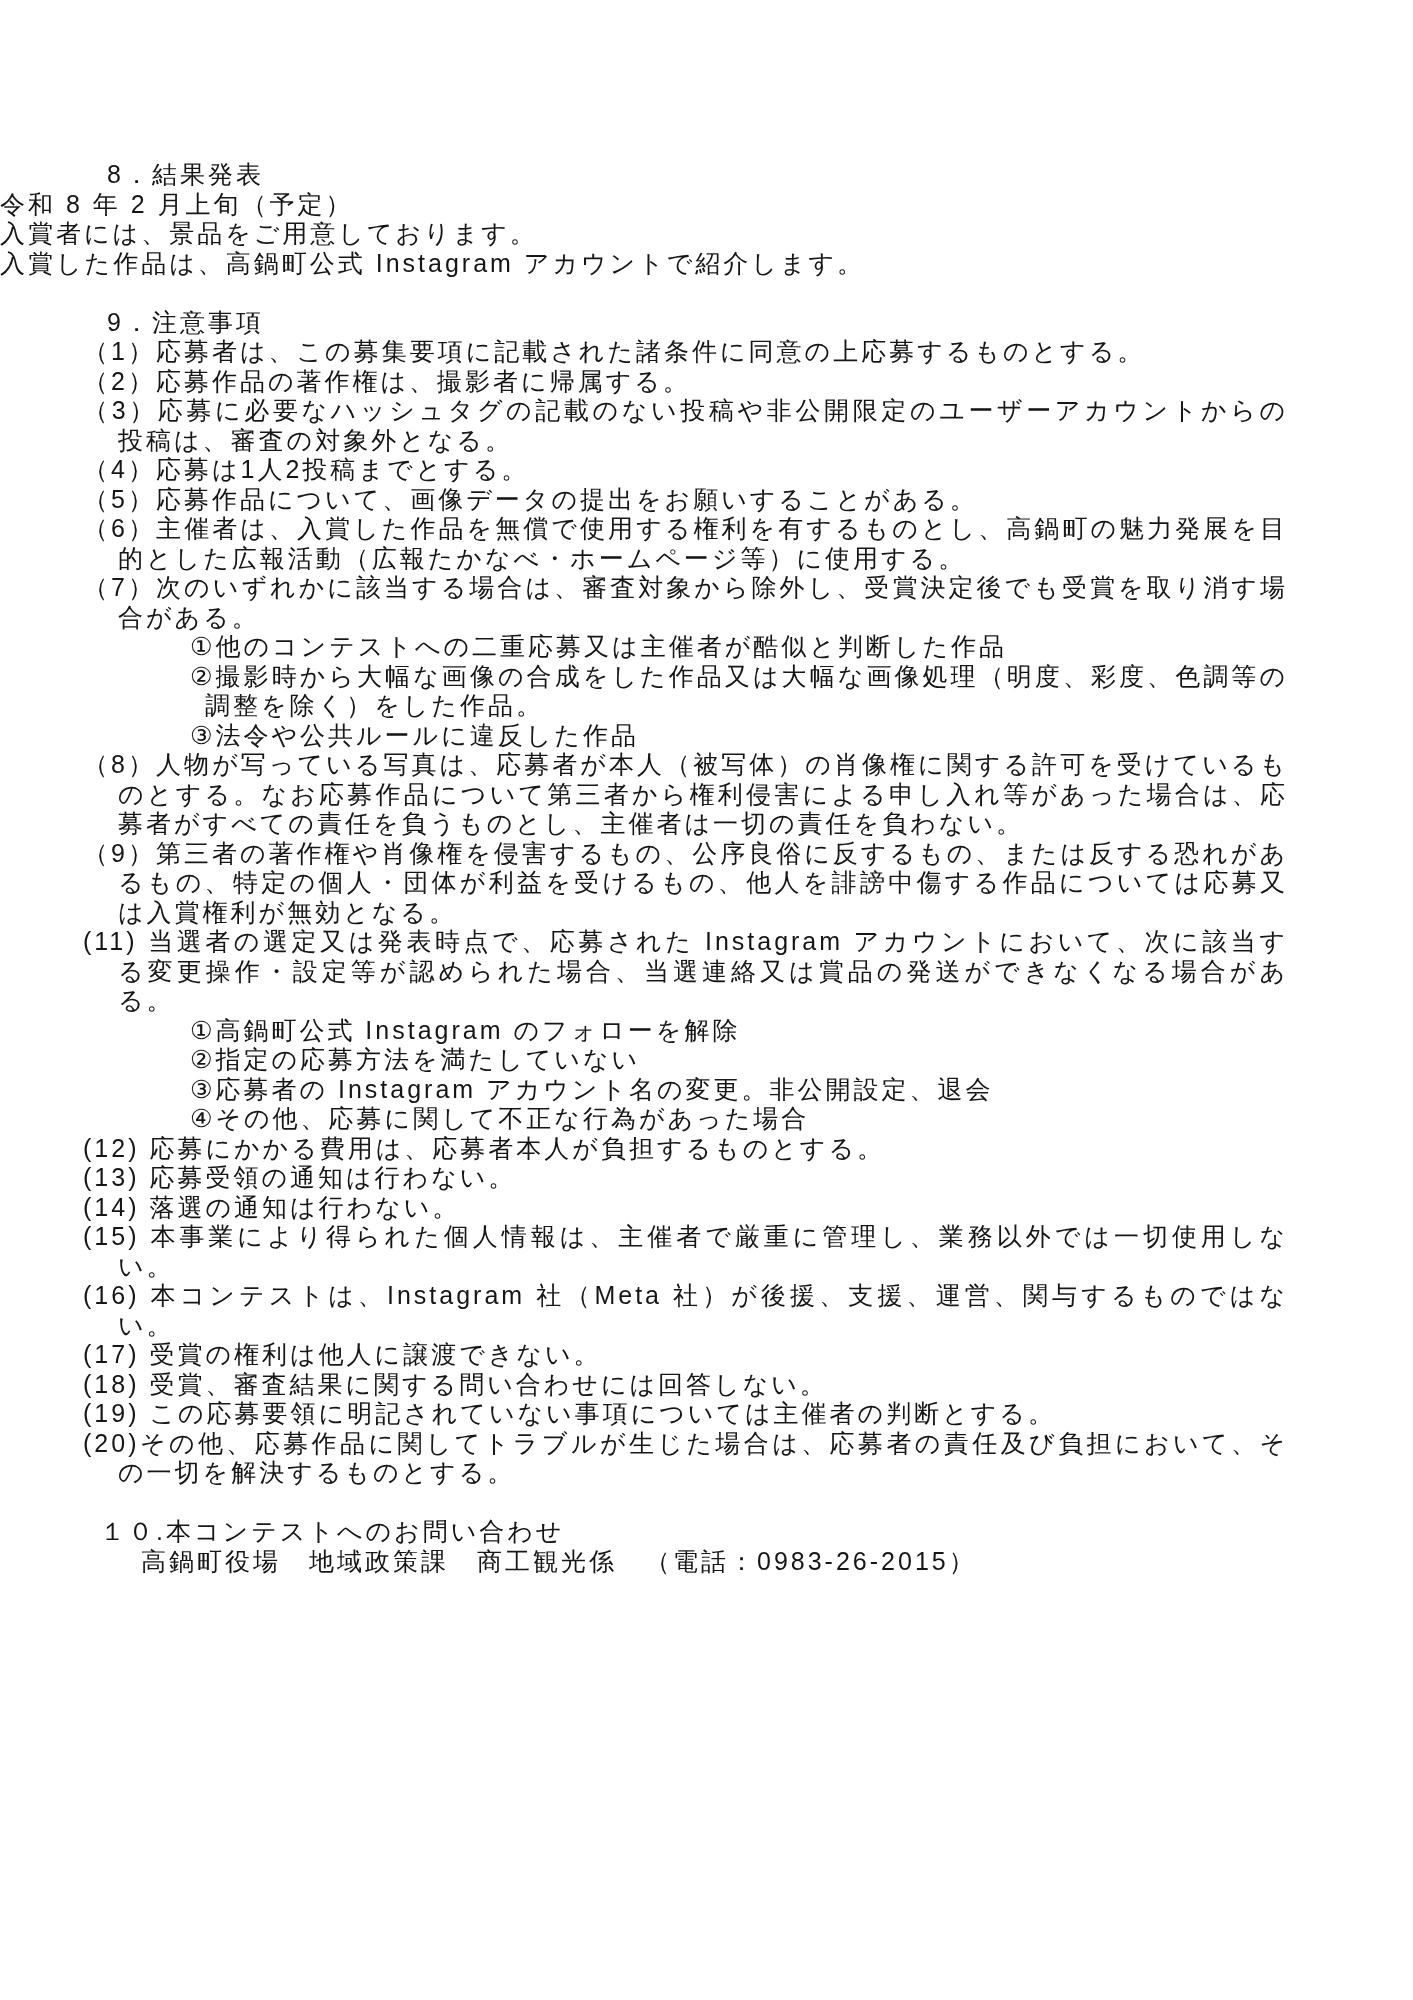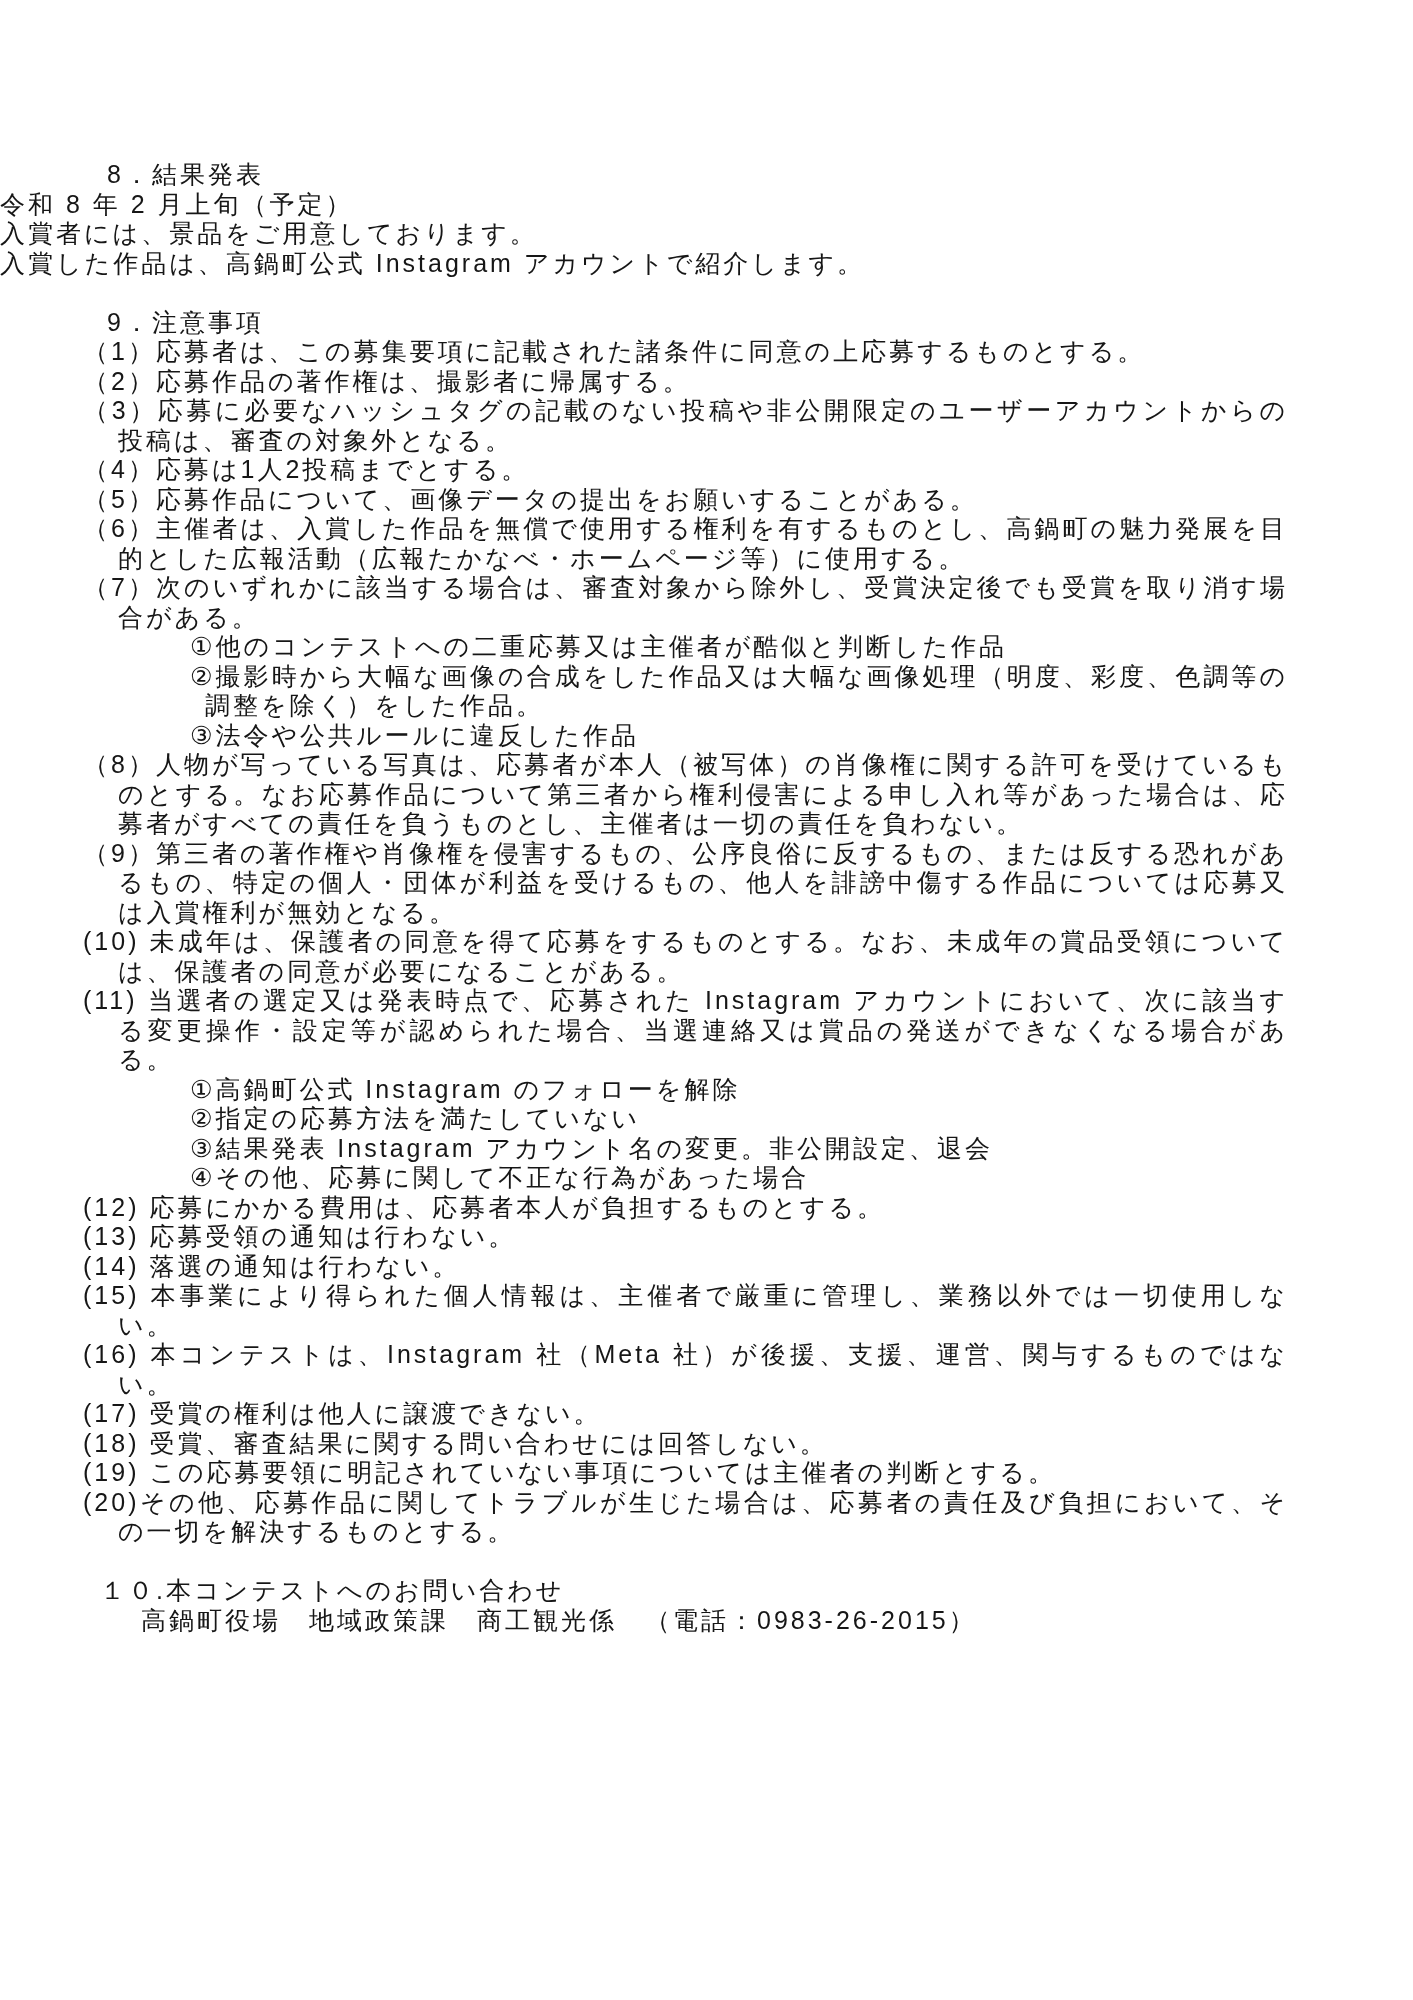--- a/index.html
+++ b/index.html
@@ -59,25 +59,24 @@
         <div class="item"><span class="marker">（3）</span><span class="txt">応募に必要なハッシュタグの記載のない投稿や非公開限定のユーザーアカウントからの投稿は、審査の対象外となる。</span></div>
         <div class="item"><span class="marker">（4）</span><span class="txt">応募は1人2投稿までとする。</span></div>
         <div class="item"><span class="marker">（5）</span><span class="txt">応募作品について、画像データの提出をお願いすることがある。</span></div>
         <div class="item"><span class="marker">（6）</span><span class="txt">主催者は、入賞した作品を無償で使用する権利を有するものとし、高鍋町の魅力発展を目的とした広報活動（広報たかなべ・ホームページ等）に使用する。</span></div>
         <div class="item"><span class="marker">（7）</span><span class="txt">次のいずれかに該当する場合は、審査対象から除外し、受賞決定後でも受賞を取り消す場合がある。</span></div>
         <div class="subitem"><span class="marker">①</span><span class="txt">他のコンテストへの二重応募又は主催者が酷似と判断した作品</span></div>
         <div class="subitem"><span class="marker">②</span><span class="txt">撮影時から大幅な画像の合成をした作品又は大幅な画像処理（明度、彩度、色調等の調整を除く）をした作品。</span></div>
         <div class="subitem"><span class="marker">③</span><span class="txt">法令や公共ルールに違反した作品</span></div>
         <div class="item"><span class="marker">（8）</span><span class="txt">人物が写っている写真は、応募者が本人（被写体）の肖像権に関する許可を受けているものとする。なお応募作品について第三者から権利侵害による申し入れ等があった場合は、応募者がすべての責任を負うものとし、主催者は一切の責任を負わない。</span></div>
         <div class="item"><span class="marker">（9）</span><span class="txt">第三者の著作権や肖像権を侵害するもの、公序良俗に反するもの、または反する恐れがあるもの、特定の個人・団体が利益を受けるもの、他人を誹謗中傷する作品については応募又は入賞権利が無効となる。</span></div>
-        <div class="item"><span class="marker">(10) </span><span class="txt">未成年は、保護者の同意を得て応募をするものとする。なお、未成年の賞品受領については、保護者の同意が必要になることがある。</span></div>
         <div class="item"><span class="marker">(11) </span><span class="txt">当選者の選定又は発表時点で、応募された Instagram アカウントにおいて、次に該当する変更操作・設定等が認められた場合、当選連絡又は賞品の発送ができなくなる場合がある。</span></div>
         <div class="subitem"><span class="marker">①</span><span class="txt">高鍋町公式 Instagram のフォローを解除</span></div>
         <div class="subitem"><span class="marker">②</span><span class="txt">指定の応募方法を満たしていない</span></div>
-        <div class="subitem"><span class="marker">③</span><span class="txt">結果発表 Instagram アカウント名の変更。非公開設定、退会</span></div>
+        <div class="subitem"><span class="marker">③</span><span class="txt">応募者の Instagram アカウント名の変更。非公開設定、退会</span></div>
         <div class="subitem"><span class="marker">④</span><span class="txt">その他、応募に関して不正な行為があった場合</span></div>
         <div class="item"><span class="marker">(12) </span><span class="txt">応募にかかる費用は、応募者本人が負担するものとする。</span></div>
         <div class="item"><span class="marker">(13) </span><span class="txt">応募受領の通知は行わない。</span></div>
         <div class="item"><span class="marker">(14) </span><span class="txt">落選の通知は行わない。</span></div>
         <div class="item"><span class="marker">(15) </span><span class="txt">本事業により得られた個人情報は、主催者で厳重に管理し、業務以外では一切使用しない。</span></div>
         <div class="item"><span class="marker">(16) </span><span class="txt">本コンテストは、Instagram 社（Meta 社）が後援、支援、運営、関与するものではない。</span></div>
         <div class="item"><span class="marker">(17) </span><span class="txt">受賞の権利は他人に譲渡できない。</span></div>
         <div class="item"><span class="marker">(18) </span><span class="txt">受賞、審査結果に関する問い合わせには回答しない。</span></div>
         <div class="item"><span class="marker">(19) </span><span class="txt">この応募要領に明記されていない事項については主催者の判断とする。</span></div>
         <div class="item"><span class="marker">(20)</span><span class="txt">その他、応募作品に関してトラブルが生じた場合は、応募者の責任及び負担において、その一切を解決するものとする。</span></div>

